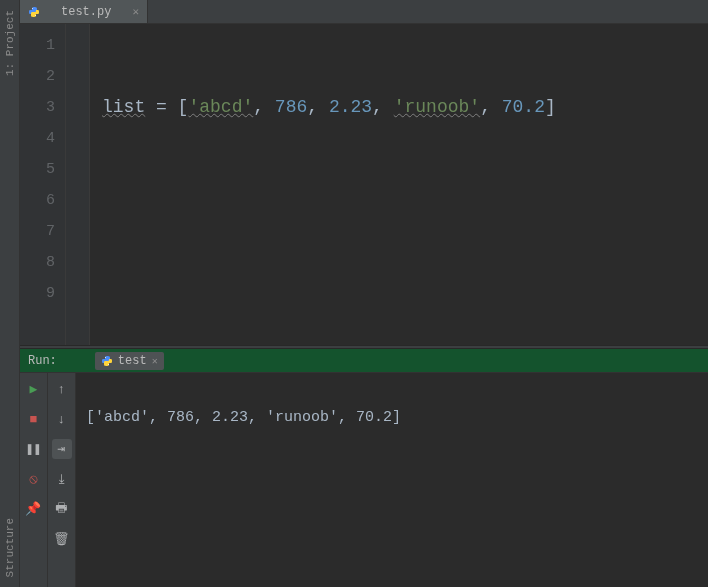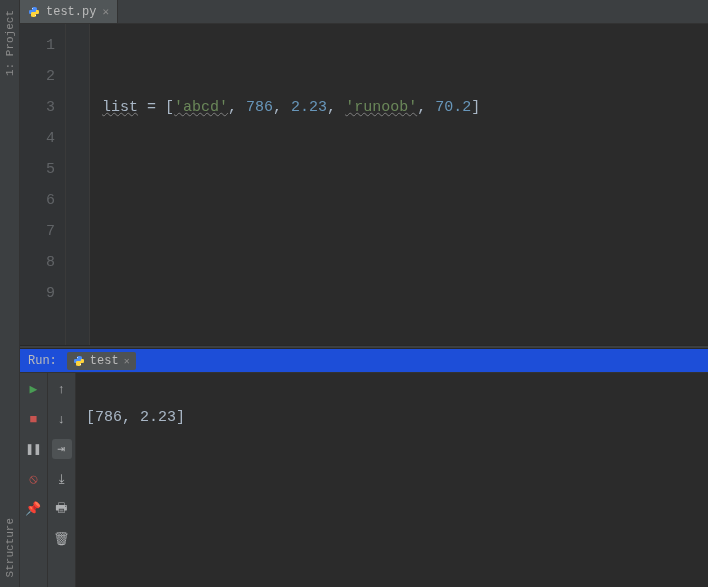--- a/index.html
+++ b/index.html
@@ -42,21 +42,21 @@
     height: 24px;
     background: #3c3f41;
     border-bottom: 1px solid #323232;
     display: flex;
     align-items: stretch;
   }
   .tab {
     display: flex;
     align-items: center;
     padding: 0 8px;
-    gap: 6px;
+    gap: 21px;
     background: #515658;
     border-right: 1px solid #323232;
     font-size: 12px;
     color: #bbbbbb;
   }
   .tab .fname { color: #bbbbbb; }
   .tab .close { color: #8a8a8a; font-size: 11px; cursor: pointer; }
   .py-icon {
     width: 12px; height: 12px;
     display: inline-flex; align-items: center; justify-content: center;
@@ -79,21 +79,21 @@
     border-right: 1px solid #3a3a3a;
   }
   .fold-gutter {
     width: 24px;
     background: #313335;
     border-right: 1px solid #3a3a3a;
   }
   .code {
     flex: 1;
     padding: 6px 0 6px 12px;
-    font-size: 15px;
+    font-size: 18px;
     line-height: 31px;
     white-space: pre;
   }
   .code .line { display: block; height: 31px; }
   .t-ident { color: #a9b7c6; }
   .t-op { color: #a9b7c6; }
   .t-str { color: #6a8759; }
   .t-num { color: #6897bb; }
   .u { text-decoration: underline wavy #808080; text-decoration-thickness: 1px; }
 
@@ -105,36 +105,37 @@
     cursor: row-resize;
   }
   .run-panel {
     height: 238px;
     display: flex;
     flex-direction: column;
     background: #2b2b2b;
   }
   .run-header {
     height: 24px;
-    background: #1d4ed8;
+    background: #14532d;
     border-bottom: 1px solid #323232;
     display: flex;
     align-items: center;
     padding: 0 8px;
     gap: 10px;
     font-size: 12px;
     color: #bbbbbb;
   }
   .run-header .run-tab {
     display: flex;
     align-items: center;
     gap: 5px;
     background: #4e5254;
     padding: 2px 6px;
     border-radius: 2px;
+    margin-left: 28px;
   }
   .run-body {
     flex: 1;
     display: flex;
   }
   .run-toolbar {
     width: 28px;
     background: #3c3f41;
     border-right: 1px solid #323232;
     display: flex;
@@ -255,21 +256,21 @@
       </div>
       <div class="run-toolbar2">
         <span class="tb-btn">↑</span>
         <span class="tb-btn">↓</span>
         <span class="tb-btn active">⇥</span>
         <span class="tb-btn">⤓</span>
         <span class="tb-btn">🖶</span>
         <span class="tb-btn">🗑</span>
       </div>
       <div class="console">
-<div>[786, 2.23]</div>
+<div>['abcd', 786, 2.23, 'runoob', 70.2]</div>
 
 
 
       </div>
     </div>
   </div>
 
 </div>
 
 </body></html>

